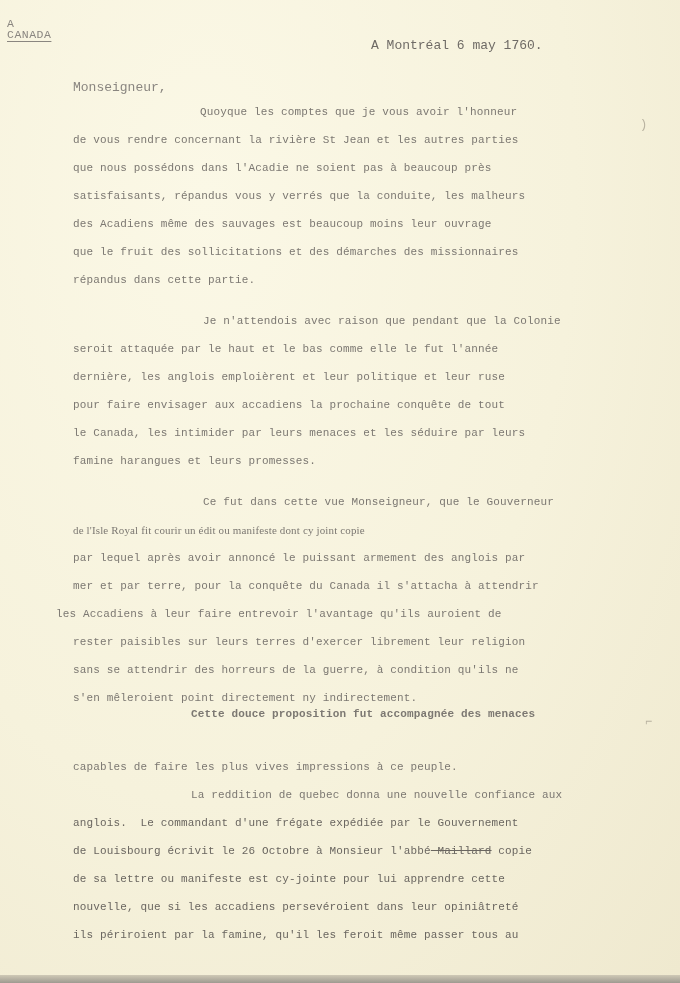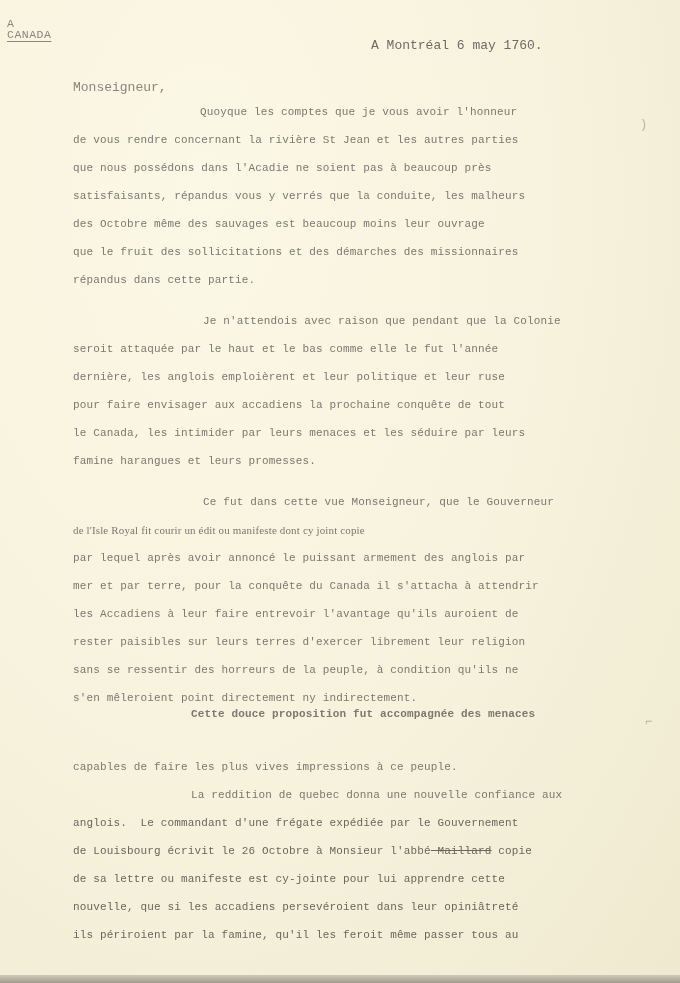--- a/index.html
+++ b/index.html
@@ -80,36 +80,36 @@
   <div class="header-label canada">CANADA</div>
 
   <div class="dateline">A Montréal 6 may 1760.</div>
   <div class="salutation">Monseigneur,</div>
 
   <div id="body-lines">
       <div class="line" style="left: 200px; top: 106px;">Quoyque les comptes que je vous avoir l'honneur</div>
       <div class="line" style="left: 73px; top: 134px;">de vous rendre concernant la rivière St Jean et les autres parties</div>
       <div class="line" style="left: 73px; top: 162px;">que nous possédons dans l'Acadie ne soient pas à beaucoup près</div>
       <div class="line" style="left: 73px; top: 190px;">satisfaisants, répandus vous y verrés que la conduite, les malheurs</div>
-      <div class="line" style="left: 73px; top: 218px;">des Octobre même des sauvages est beaucoup moins leur ouvrage</div>
+      <div class="line" style="left: 73px; top: 218px;">des Acadiens même des sauvages est beaucoup moins leur ouvrage</div>
       <div class="line" style="left: 73px; top: 246px;">que le fruit des sollicitations et des démarches des missionnaires</div>
       <div class="line" style="left: 73px; top: 274px;">répandus dans cette partie.</div>
       <div class="line" style="left: 203px; top: 315px;">Je n'attendois avec raison que pendant que la Colonie</div>
       <div class="line" style="left: 73px; top: 343px;">seroit attaquée par le haut et le bas comme elle le fut l'année</div>
       <div class="line" style="left: 73px; top: 371px;">dernière, les anglois emploièrent et leur politique et leur ruse</div>
       <div class="line" style="left: 73px; top: 399px;">pour faire envisager aux accadiens la prochaine conquête de tout</div>
       <div class="line" style="left: 73px; top: 427px;">le Canada, les intimider par leurs menaces et les séduire par leurs</div>
       <div class="line" style="left: 73px; top: 455px;">famine harangues et leurs promesses.</div>
       <div class="line" style="left: 203px; top: 496px;">Ce fut dans cette vue Monseigneur, que le Gouverneur</div>
       <div class="line" style="left: 73px; top: 524px; font-family: Liberation Serif, serif;">de l'Isle Royal fit courir un édit ou manifeste dont cy joint copie</div>
       <div class="line" style="left: 73px; top: 552px;">par lequel après avoir annoncé le puissant armement des anglois par</div>
       <div class="line" style="left: 73px; top: 580px;">mer et par terre, pour la conquête du Canada il s'attacha à attendrir</div>
-      <div class="line" style="left: 73px; top: 608px; text-align: right;">les Accadiens à leur faire entrevoir l'avantage qu'ils auroient de</div>
+      <div class="line" style="left: 56px; top: 608px; text-align: right;">les Accadiens à leur faire entrevoir l'avantage qu'ils auroient de</div>
       <div class="line" style="left: 73px; top: 636px;">rester paisibles sur leurs terres d'exercer librement leur religion</div>
-      <div class="line" style="left: 73px; top: 664px;">sans se ressentir des horreurs de la peuple, à condition qu'ils ne</div>
+      <div class="line" style="left: 73px; top: 664px;">sans se attendrir des horreurs de la guerre, à condition qu'ils ne</div>
       <div class="line" style="left: 73px; top: 692px;">s'en mêleroient point directement ny indirectement.</div>
       <div class="line" style="left: 191px; top: 708px; font-weight: bold;">Cette douce proposition fut accompagnée des menaces</div>
       <div class="line" style="left: 73px; top: 761px;">capables de faire les plus vives impressions à ce peuple.</div>
       <div class="line" style="left: 191px; top: 789px;">La reddition de quebec donna une nouvelle confiance aux</div>
       <div class="line dark" style="left: 73px; top: 817px;">anglois.  Le commandant d'une frégate expédiée par le Gouvernement</div>
       <div class="line dark" style="left: 73px; top: 845px;">de Louisbourg écrivit le 26 Octobre à Monsieur l'abbé<span class="strike"> Maillard</span><span> copie</span></div>
       <div class="line dark" style="left: 73px; top: 873px;">de sa lettre ou manifeste est cy-jointe pour lui apprendre cette</div>
       <div class="line dark" style="left: 73px; top: 901px;">nouvelle, que si les accadiens persevéroient dans leur opiniâtreté</div>
       <div class="line dark" style="left: 73px; top: 929px;">ils périroient par la famine, qu'il les feroit même passer tous au</div>
       <div class="line dark" style="left: 73px; top: 957px; margin-top: 32px;">fil de l'épée.</div>

